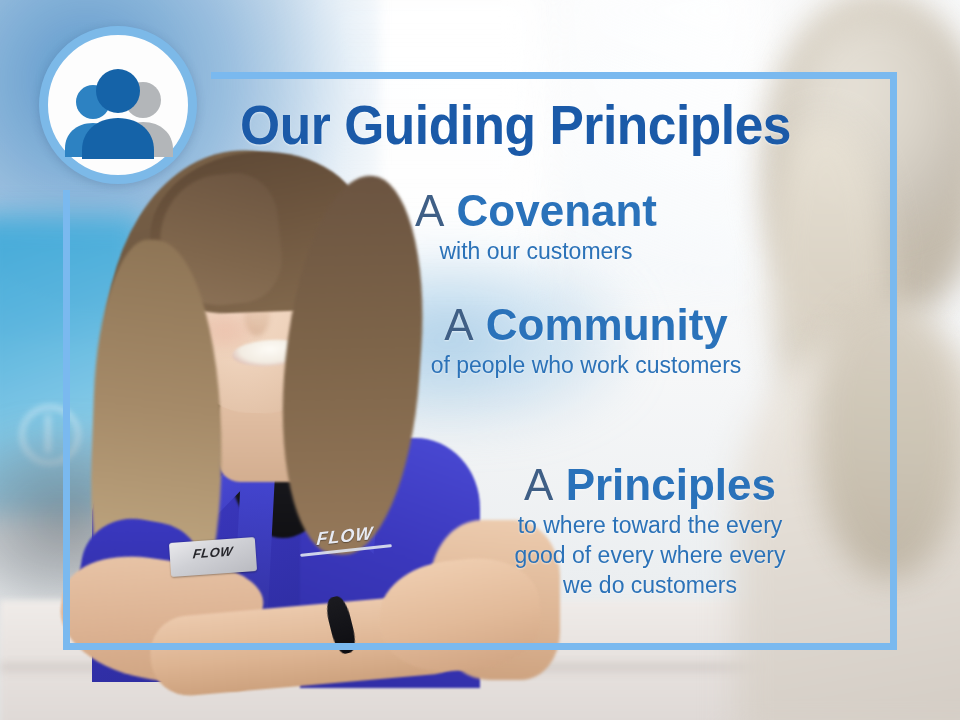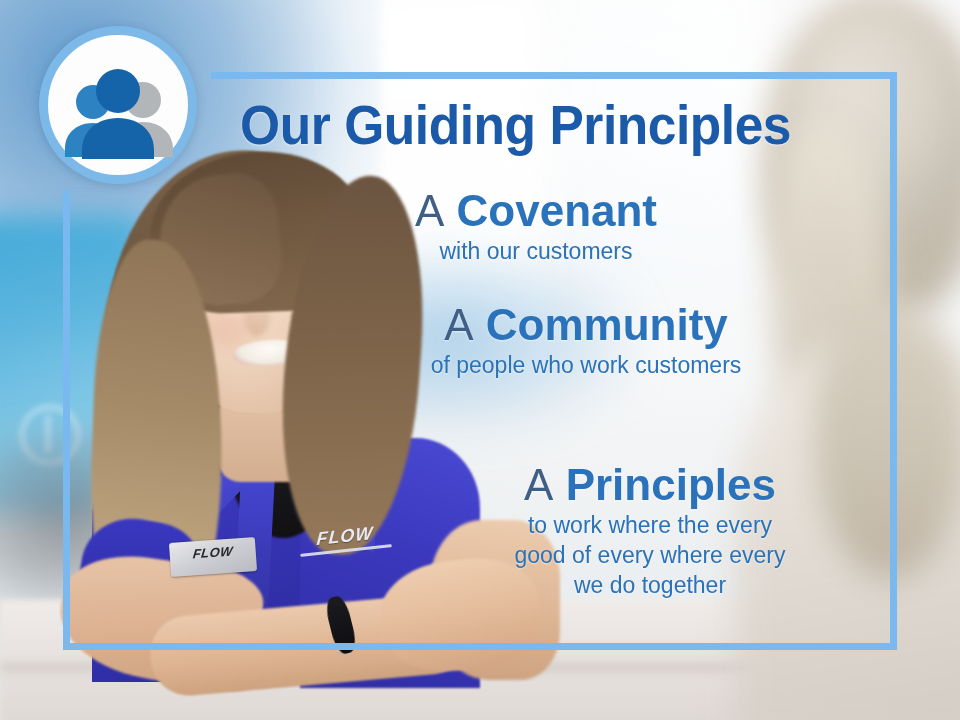--- a/index.html
+++ b/index.html
@@ -305,23 +305,23 @@
       <span>of </span><b>people who work customers</b>
     </div>
   </div>
 
   <div class="block" id="b-commitment">
     <div class="big">
       <span class="art">A</span> 
       <span>Principles</span>
     </div>
     <div class="sub">
-      <span>to work where the </span><b>every</b>
+      <span>to where toward the </span><b>every</b>
     </div>
     <div class="sub">
       <b>good of every where</b><span> every</span>
     </div>
     <div class="sub">
-      <span>we do together</span>
+      <span>we do customers</span>
     </div>
   </div>
 
 </div>
 
 </body></html>

